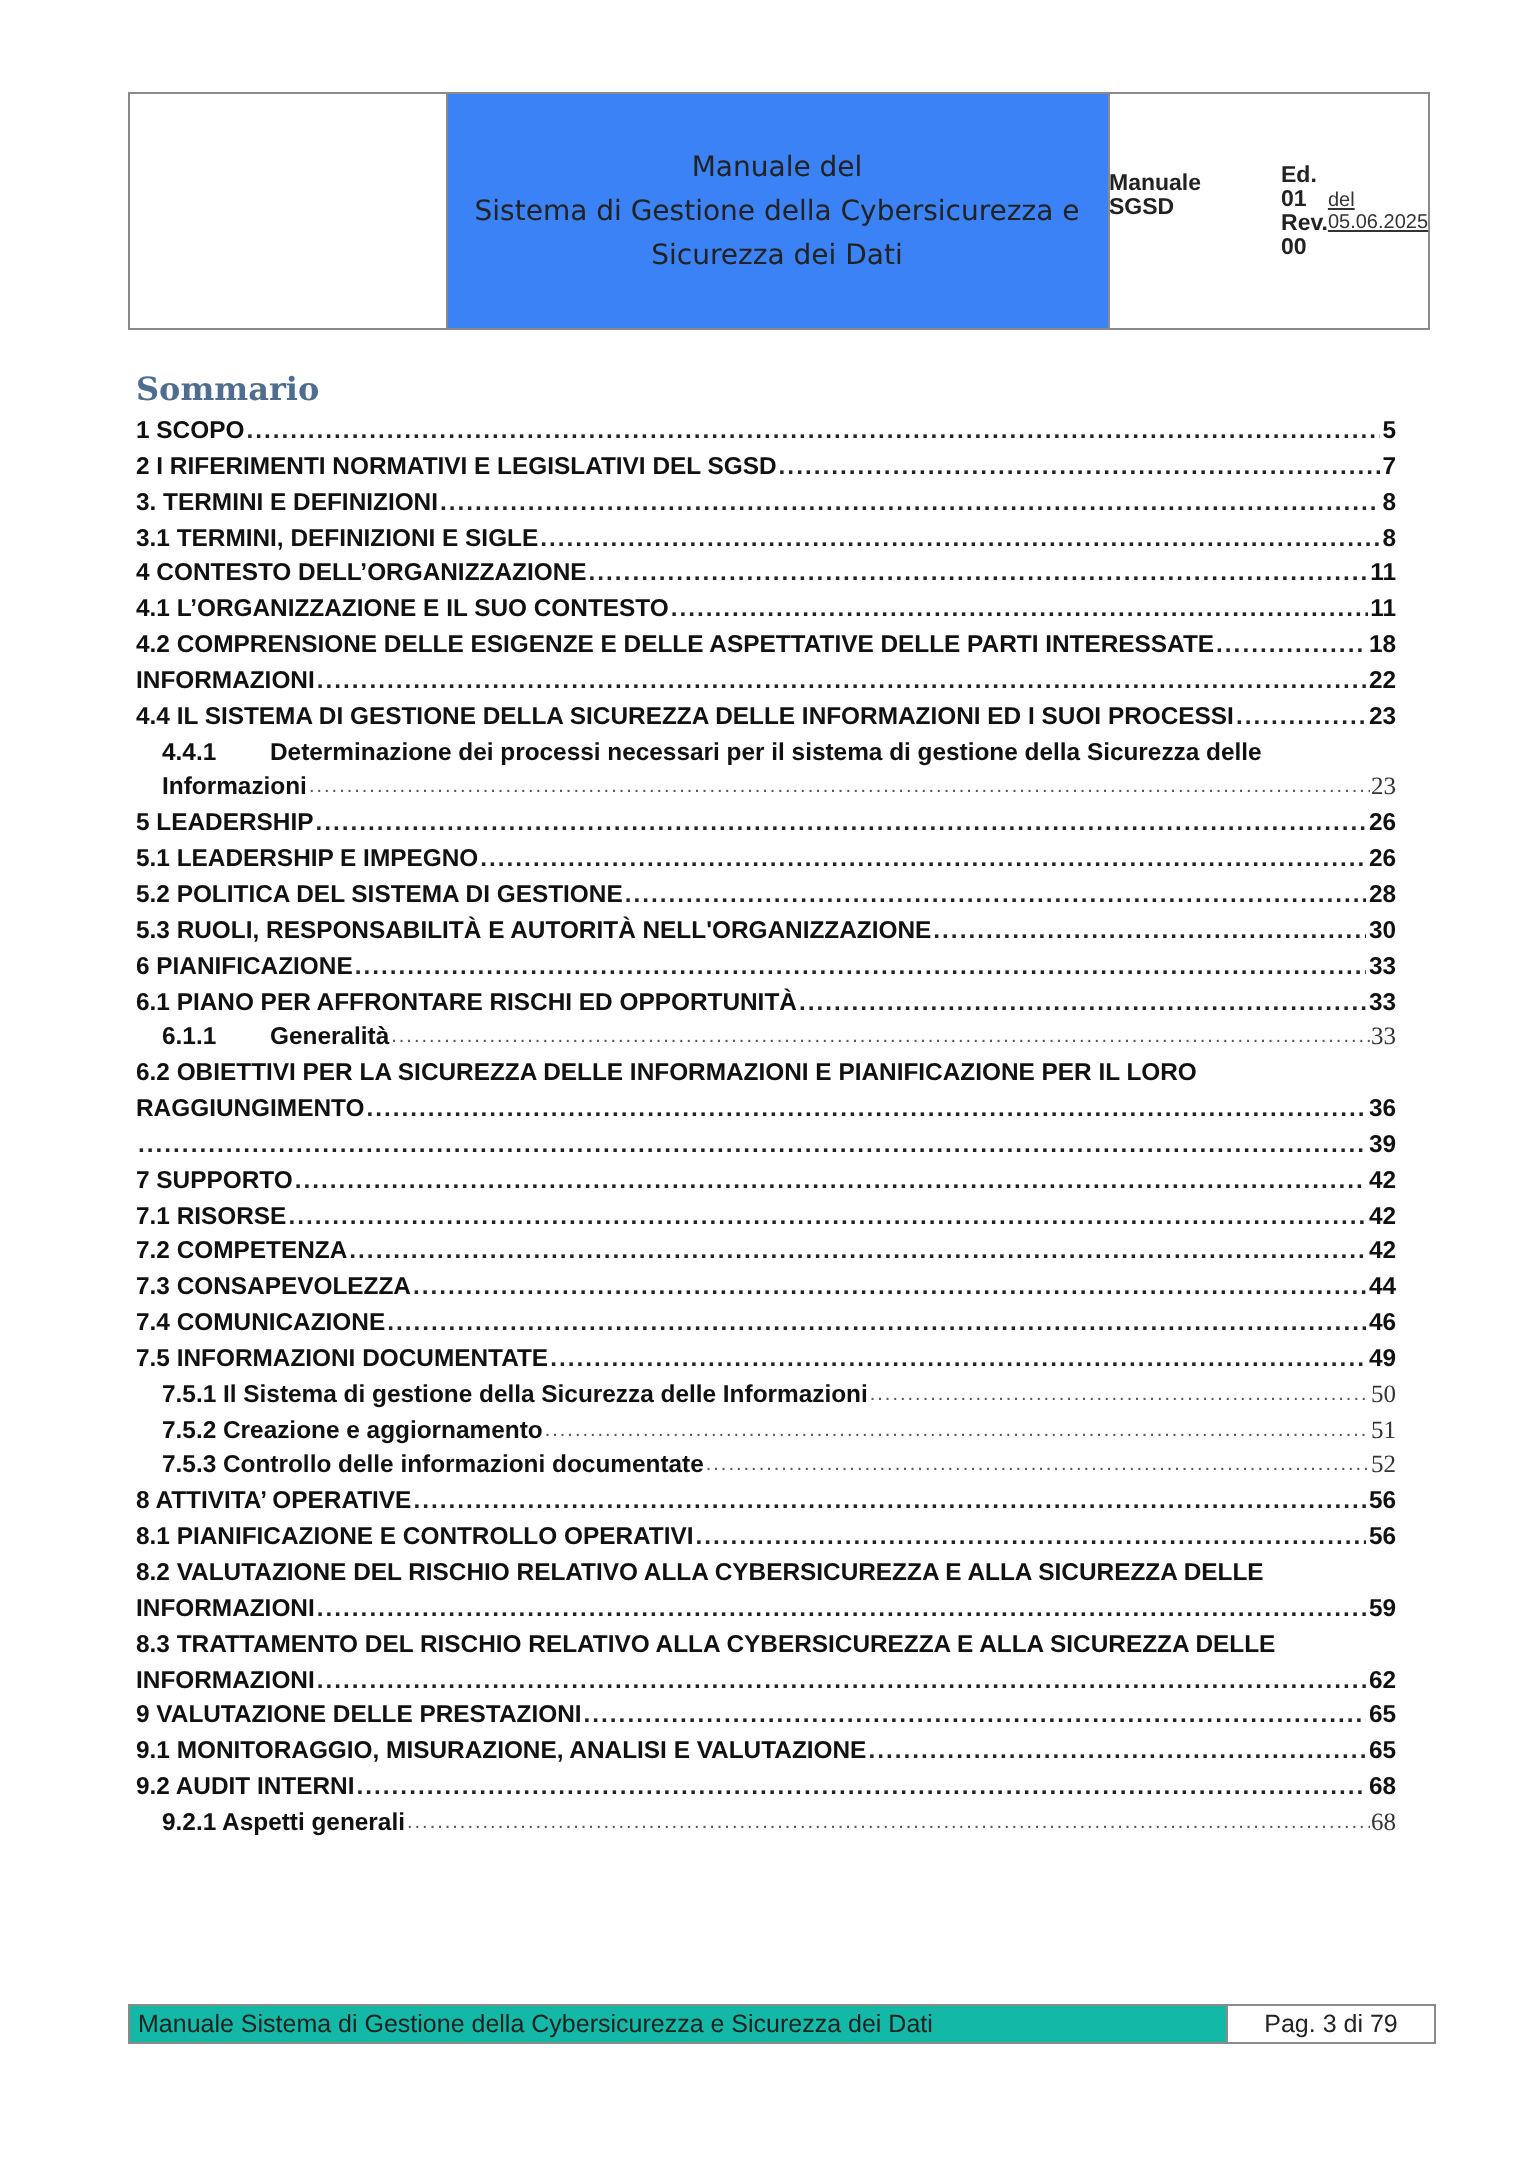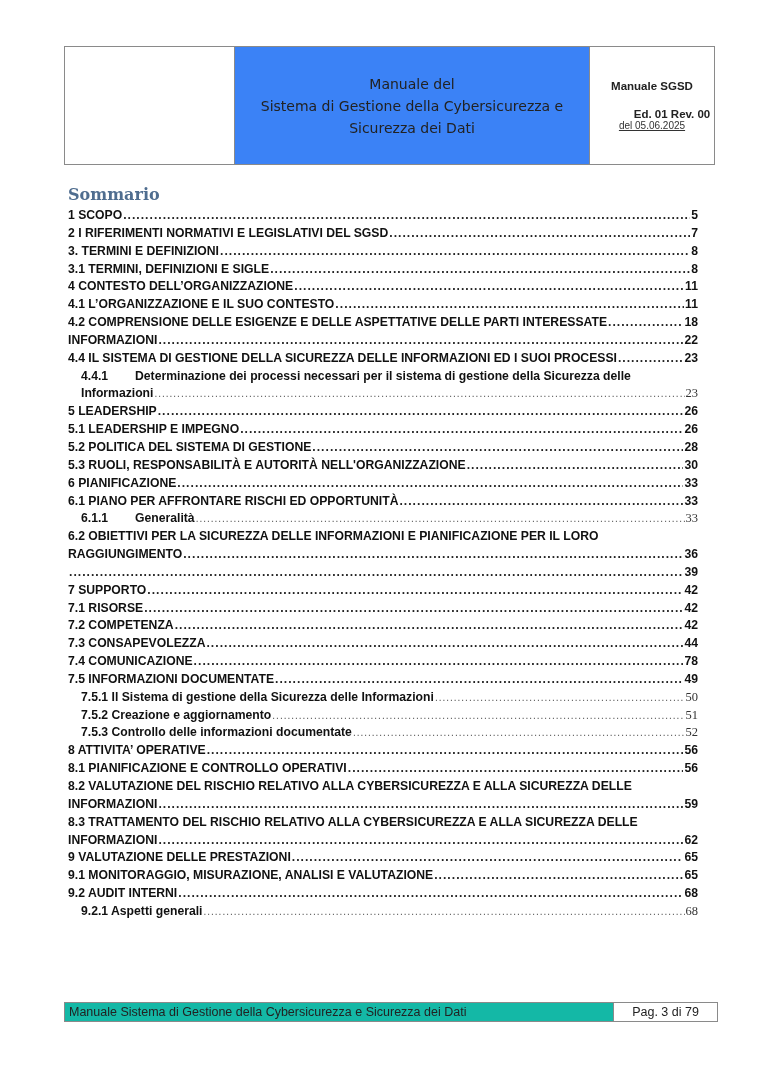--- a/index.html
+++ b/index.html
@@ -2,21 +2,21 @@
 <html><head>
   <meta charset="utf-8">
   <style>
     html, body { margin: 0; padding: 0; background: #ffffff; }
     body { width: 768px; height: 1087px; position: relative; overflow: hidden; font-family: "Liberation Sans", sans-serif; color: #111; }
 
     .header-box { position: absolute; left: 64px; top: 46px; width: 651px; height: 119px; border: 1px solid #8a8a8a; display: flex; box-sizing: border-box; }
     .hb-logo { width: 169px; border-right: 1px solid #8a8a8a; }
     .hb-title { width: 354px; background: #3b82f6; border-right: 1px solid #8a8a8a; display: flex; align-items: center; justify-content: center; text-align: center; font-family: "DejaVu Sans", sans-serif; font-size: 14px; line-height: 22px; color: #222; }
     .hb-title div { white-space: nowrap; }
-    .hb-meta { flex: 1; display: flex; flex-direction: column; align-items: center; justify-content: center; font-family: "Liberation Sans", sans-serif; font-size: 11.5px; color: #222; }
+    .hb-meta { flex: 1; display: flex; align-items: center; justify-content: center; font-family: "Liberation Sans", sans-serif; font-size: 11.5px; color: #222; }
     .hb-meta .code { font-weight: bold; margin-bottom: 16px; }
     .hb-meta .ed { font-weight: bold; padding-left: 40px; }
     .hb-meta .date { font-size: 10px; color: #333; text-decoration: underline; }
 
     .toc-title { position: absolute; left: 68px; top: 185px; font-family: "DejaVu Serif", serif; font-weight: bold; font-size: 16px; color: #4f6d8f; }
 
     .toc { position: absolute; left: 68px; top: 207px; width: 630px; font-family: "Liberation Sans", sans-serif; font-size: 12.2px; line-height: 17.85px; }
     .toc-row { display: flex; align-items: center; white-space: nowrap; }
     .toc-row .label { font-weight: bold; color: #111; }
     .toc-row .leader { flex: 1; overflow: hidden; margin: 0 1px; letter-spacing: 1px; color: #222; font-weight: bold; }
@@ -177,21 +177,21 @@
       <span class="page">42</span>
     </div>
   <div class="toc-row">
       <span class="label">7.3 CONSAPEVOLEZZA</span>
       <span class="leader"></span>
       <span class="page">44</span>
     </div>
   <div class="toc-row">
       <span class="label">7.4 COMUNICAZIONE</span>
       <span class="leader"></span>
-      <span class="page">78</span>
+      <span class="page">46</span>
     </div>
   <div class="toc-row">
       <span class="label">7.5 INFORMAZIONI DOCUMENTATE</span>
       <span class="leader"></span>
       <span class="page">49</span>
     </div>
   <div class="toc-row sub">
       <span class="label">7.5.1 Il Sistema di gestione della Sicurezza delle Informazioni</span>
       <span class="leader"></span>
       <span class="page">50</span>

